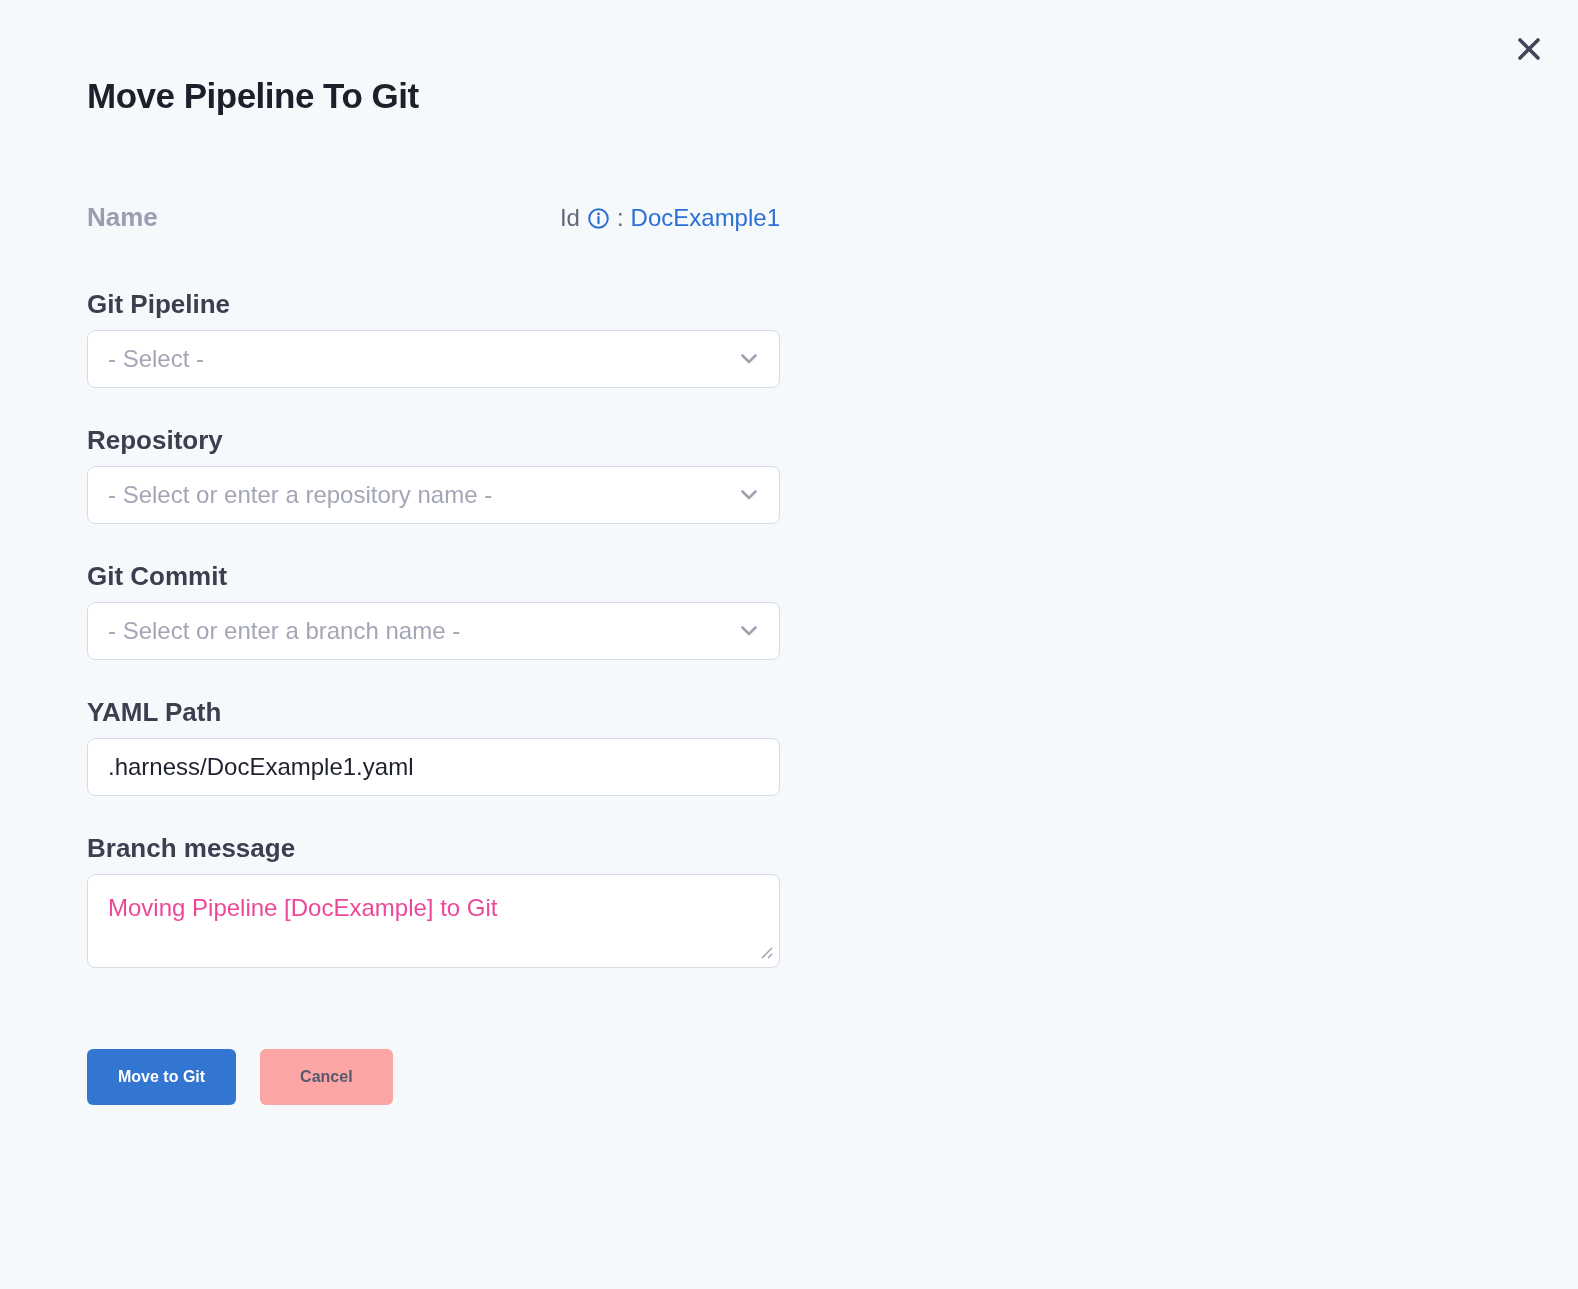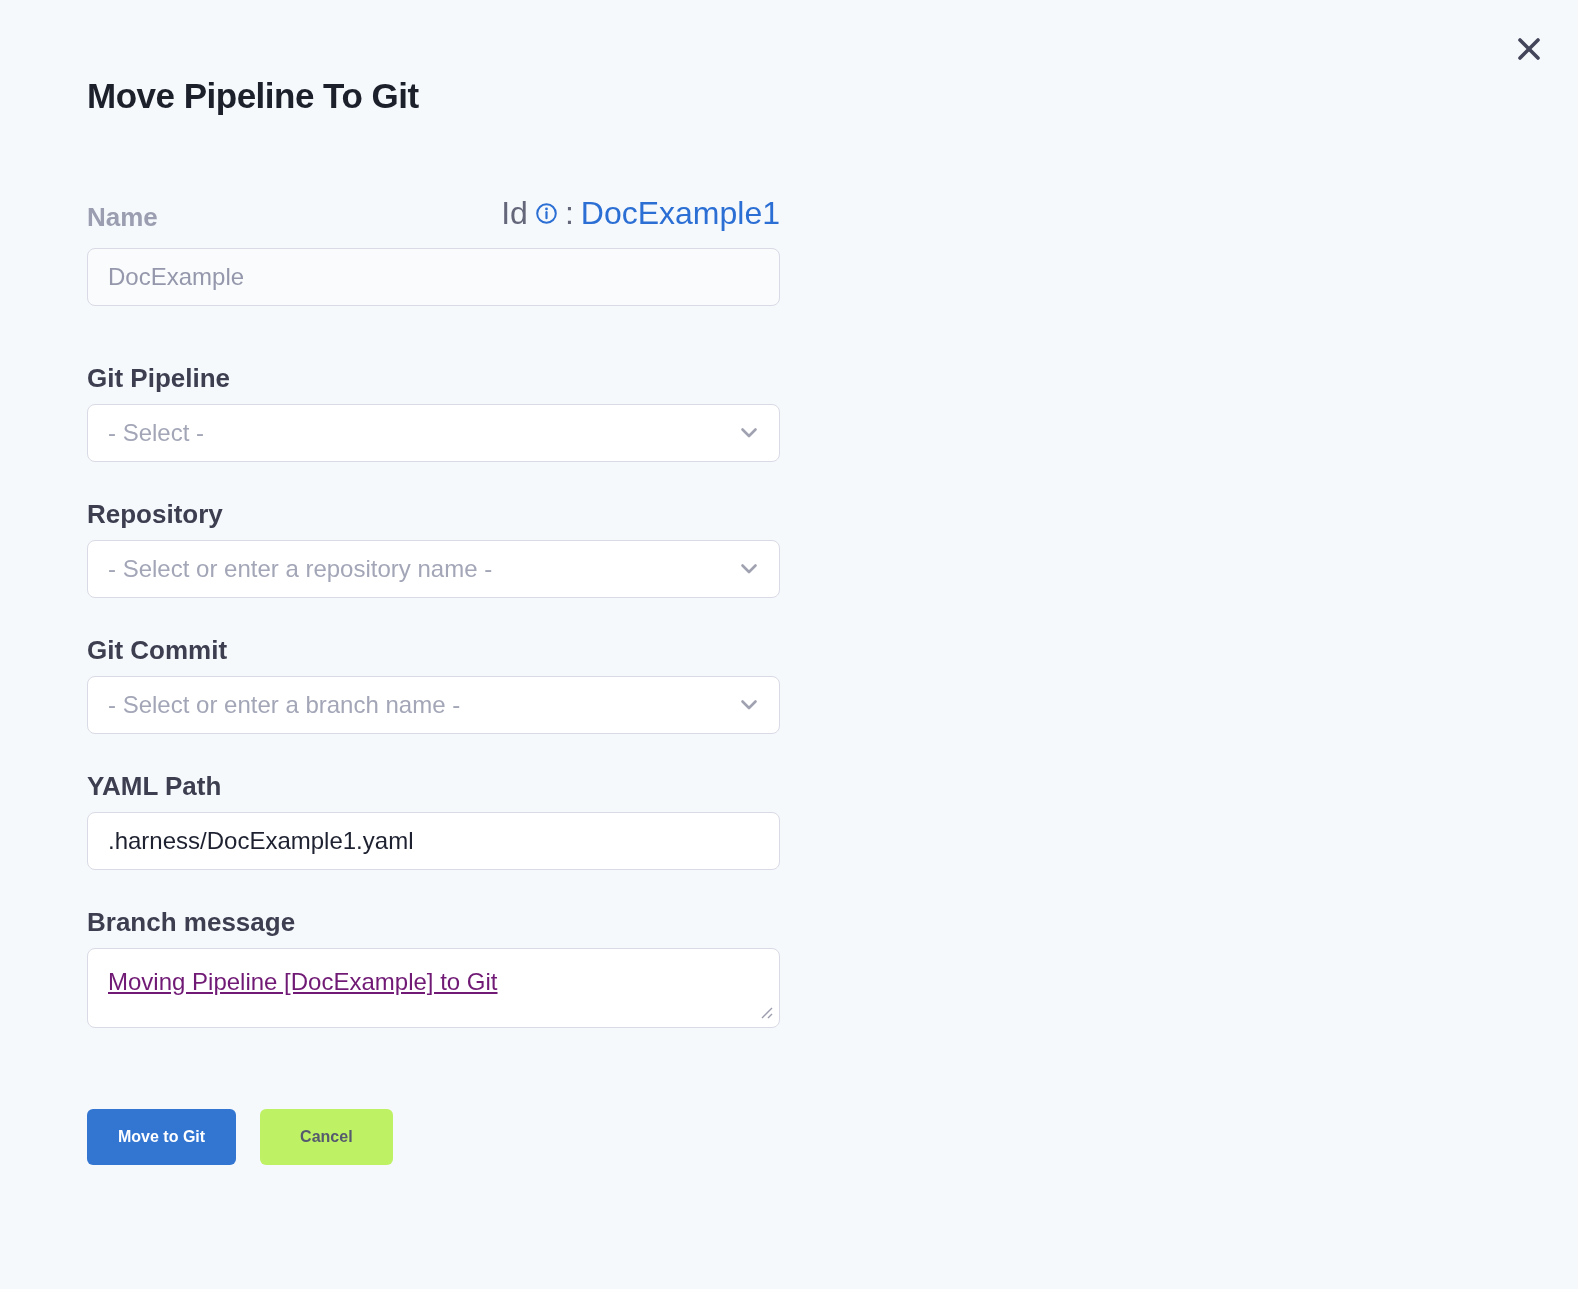--- a/index.html
+++ b/index.html
@@ -33,21 +33,21 @@
   .name-row {
     display:flex; justify-content:space-between; align-items:flex-end;
     height:30px;
   }
   .label {
     display:block; font-size:26px; font-weight:bold; color:#3d3f51;
     line-height:30px; margin-bottom:11px;
   }
   .label.muted { color:#9a9eb0; margin-bottom:0; }
 
-  .id-row { display:flex; align-items:center; gap:7px; font-size:32px; }
+  .id-row { display:flex; align-items:center; gap:7px; font-size:24px; }
   .id-text { color:#64667a; font-weight:normal; }
   .id-sep  { color:#64667a; }
   .id-value { color:#2b6fd4; cursor:pointer; }
   .info-wrap { display:flex; align-items:center; cursor:pointer; }
 
   .text-input, .combo-input, .textarea {
     width:100%; font-family:inherit;
     border:1px solid #d9dae6; border-radius:8px;
     background:#ffffff; outline:none;
   }
@@ -61,35 +61,35 @@
 
   .combo { position:relative; }
   .combo-input { padding-right:60px; cursor:pointer; }
   .combo .chev {
     position:absolute; right:20px; top:50%; transform:translateY(-50%);
     pointer-events:none; display:flex;
   }
 
   .textarea-wrap { position:relative; }
   .textarea {
-    height:80px; padding:16px 20px; font-size:24px; color:#701a75;
-    resize:none; line-height:1.4; display:block;text-decoration:underline;
+    height:94px; padding:16px 20px; font-size:24px; color:#ec4899;
+    resize:none; line-height:1.4; display:block;
   }
   .resize-grip {
     position:absolute; right:6px; bottom:8px; pointer-events:none;
   }
 
   .actions { display:flex; align-items:center; gap:24px; margin-top:81px; }
   .btn {
     height:56px; border:none; border-radius:6px; cursor:pointer;
     font-family:inherit; font-size:16px; font-weight:bold;
     display:inline-flex; align-items:center; justify-content:center;
   }
   .btn-primary { background:#3376d2; color:#ffffff; padding:0 31px; }
-  .btn-secondary { background:#bef264; color:#565a6e; padding:0 40px; }
+  .btn-secondary { background:#fca5a5; color:#565a6e; padding:0 40px; }
 </style>
 </head>
 <body>
 
 <div class="page">
 
   <button class="close-btn">
     <svg width="30" height="30" viewBox="0 0 30 30">
       <path d="M6 6 L24 24 M24 6 L6 24" stroke="#43455a" stroke-width="3.6" stroke-linecap="round" fill="none"></path>
     </svg>
@@ -110,21 +110,20 @@
               <svg width="23" height="23" viewBox="0 0 23 23">
                 <circle cx="11.5" cy="11.5" r="9.3" fill="none" stroke="#2b6fd4" stroke-width="2"></circle>
                 <line x1="11.5" y1="10.2" x2="11.5" y2="16.2" stroke="#2b6fd4" stroke-width="2.2" stroke-linecap="round"></line>
                 <circle cx="11.5" cy="6.9" r="1.4" fill="#2b6fd4"></circle>
               </svg>
             </span>
             <span class="id-sep">:</span>
             <span class="id-value">DocExample1</span>
           </span>
         </div>
-        <input class="text-input disabled" type="text" readonly="" style="margin-top: 16px;" value="DocExample">
       </div>
 
       <div class="form-group gap-lg">
         <label class="label">Git Pipeline</label>
         <div class="combo">
           <input class="combo-input" type="text" readonly="" placeholder="- Select -" style="">
           <span class="chev">
             <svg width="22" height="22" viewBox="0 0 22 22">
               <path d="M4.5 7.5 L11 14 L17.5 7.5" stroke="#a0a2b2" stroke-width="2.6" fill="none" stroke-linecap="round" stroke-linejoin="round"></path>
             </svg>

